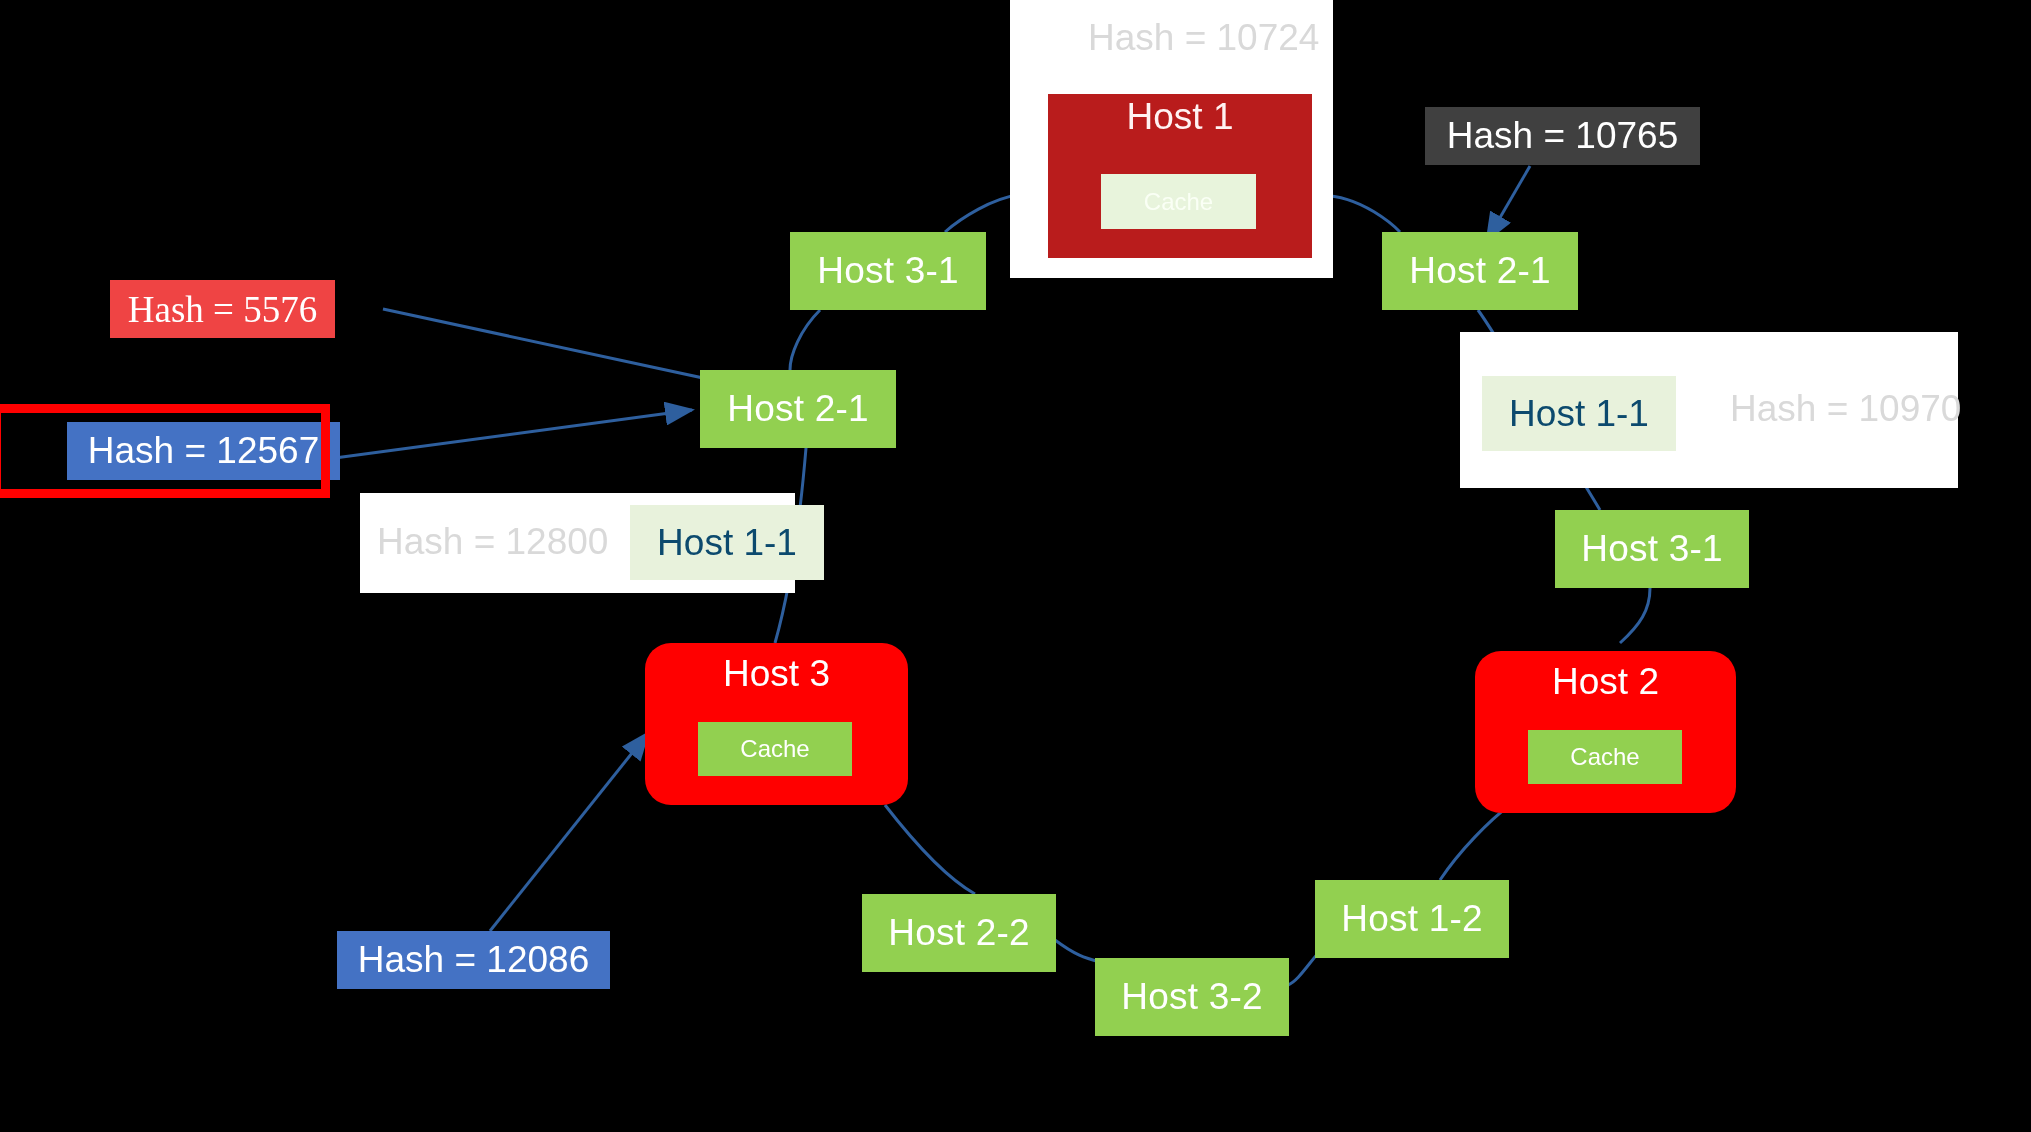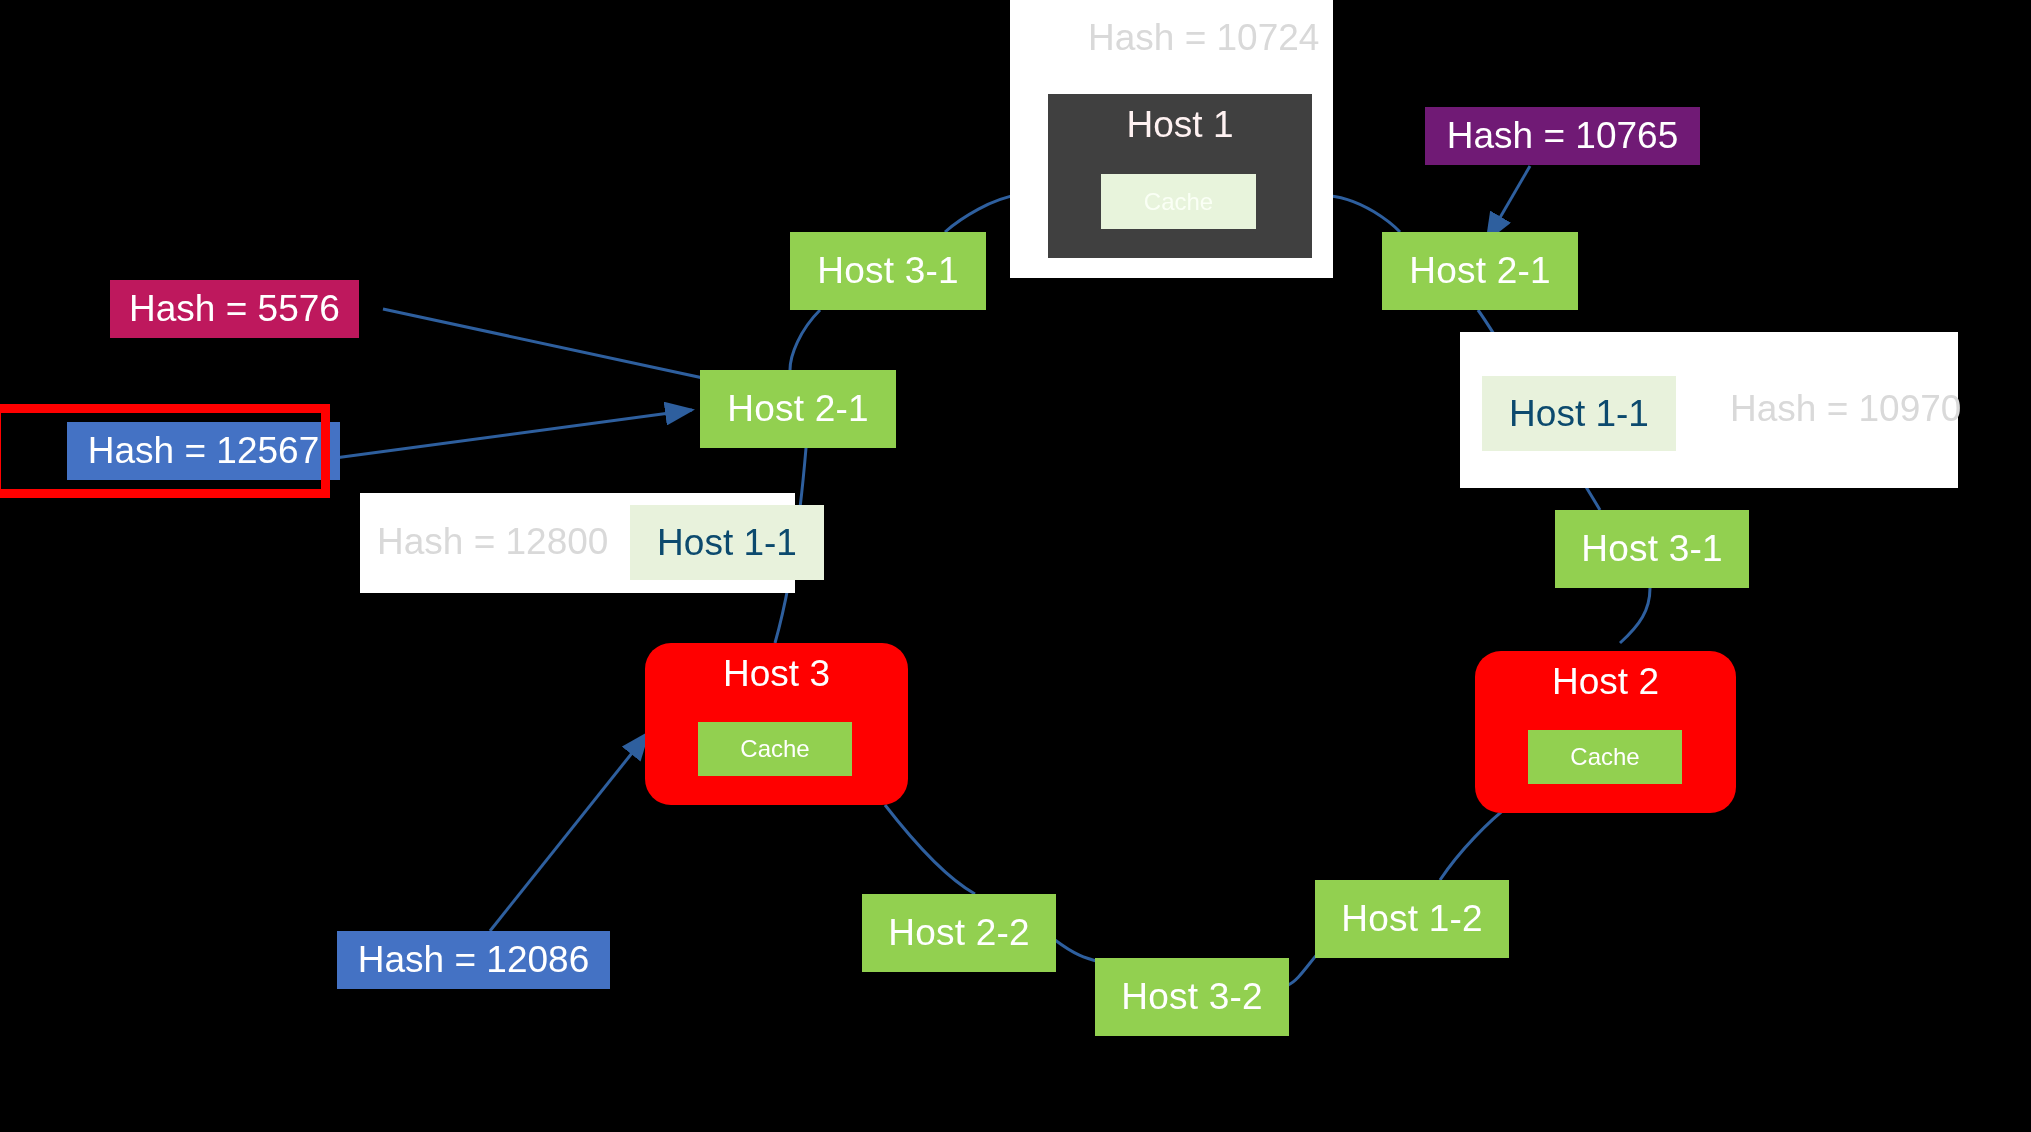--- a/index.html
+++ b/index.html
@@ -94,27 +94,26 @@
     color: #0c4a6e;
     font-size: 37px;
     display: flex;
     align-items: center;
     justify-content: center;
     white-space: nowrap;
   }
   .ghost-pink {
     position: absolute;
     box-sizing: border-box;
-    background: #404040;
+    background: #b91c1c;
     color: #FFF2F2;
     display: flex;
     flex-direction: column;
     align-items: center;
     justify-content: flex-start;
-    padding-top: 8px;
   }
   .ghost-pink .host-title { font-size: 37px; line-height: 1.25; }
   .ghost-cache {
     background: #E8F4DC;
     color: #FAFFF5;
     font-size: 24px;
     display: flex;
     align-items: center;
     justify-content: center;
   }
@@ -176,20 +175,20 @@
       <div class="node vnode" style="left: 1095px; top: 958px; width: 194px; height: 78px;">Host 3-2</div>
       <div class="node vnode" style="left: 1315px; top: 880px; width: 194px; height: 78px;">Host 1-2</div>
       <div class="node hostbox" style="left: 645px; top: 643px; width: 263px; height: 162px;">
         <div class="host-title">Host 3</div>
         <div class="cache" style="position: absolute; left: 53px; top: 79px; width: 154px; height: 54px;">Cache</div>
       </div>
       <div class="node hostbox" style="left: 1475px; top: 643px; width: 261px; height: 162px; margin-top: 8px;">
         <div class="host-title">Host 2</div>
         <div class="cache" style="position: absolute; left: 53px; top: 79px; width: 154px; height: 54px;">Cache</div>
       </div>
-      <div class="hashlabel" style="left: 110px; top: 280px; width: 249px; height: 58px; background: #be185d;">Hash = 5576</div>
+      <div class="hashlabel" style="left: 110px; top: 280px; width: 225px; height: 58px; background: #ef4444; font-family: Liberation Serif, serif;">Hash = 5576</div>
       <div class="hashlabel" style="left: 32px; top: 422px; width: 273px; height: 58px; background: rgb(68, 114, 196); margin-left: 35px;">Hash = 12567</div>
       <div class="hashlabel" style="left: 337px; top: 931px; width: 273px; height: 58px; background: rgb(68, 114, 196);">Hash = 12086</div>
-      <div class="hashlabel" style="left: 1425px; top: 107px; width: 275px; height: 58px; background: #701a75;">Hash = 10765</div>
+      <div class="hashlabel" style="left: 1425px; top: 107px; width: 275px; height: 58px; background: #404040;">Hash = 10765</div>
       <div class="hi-frame" style="left: -8px; top: 404px; width: 338px; height: 94px; border-color: rgb(255, 0, 0);"></div>
     </div>
 
 </div>
 
 </body></html>

